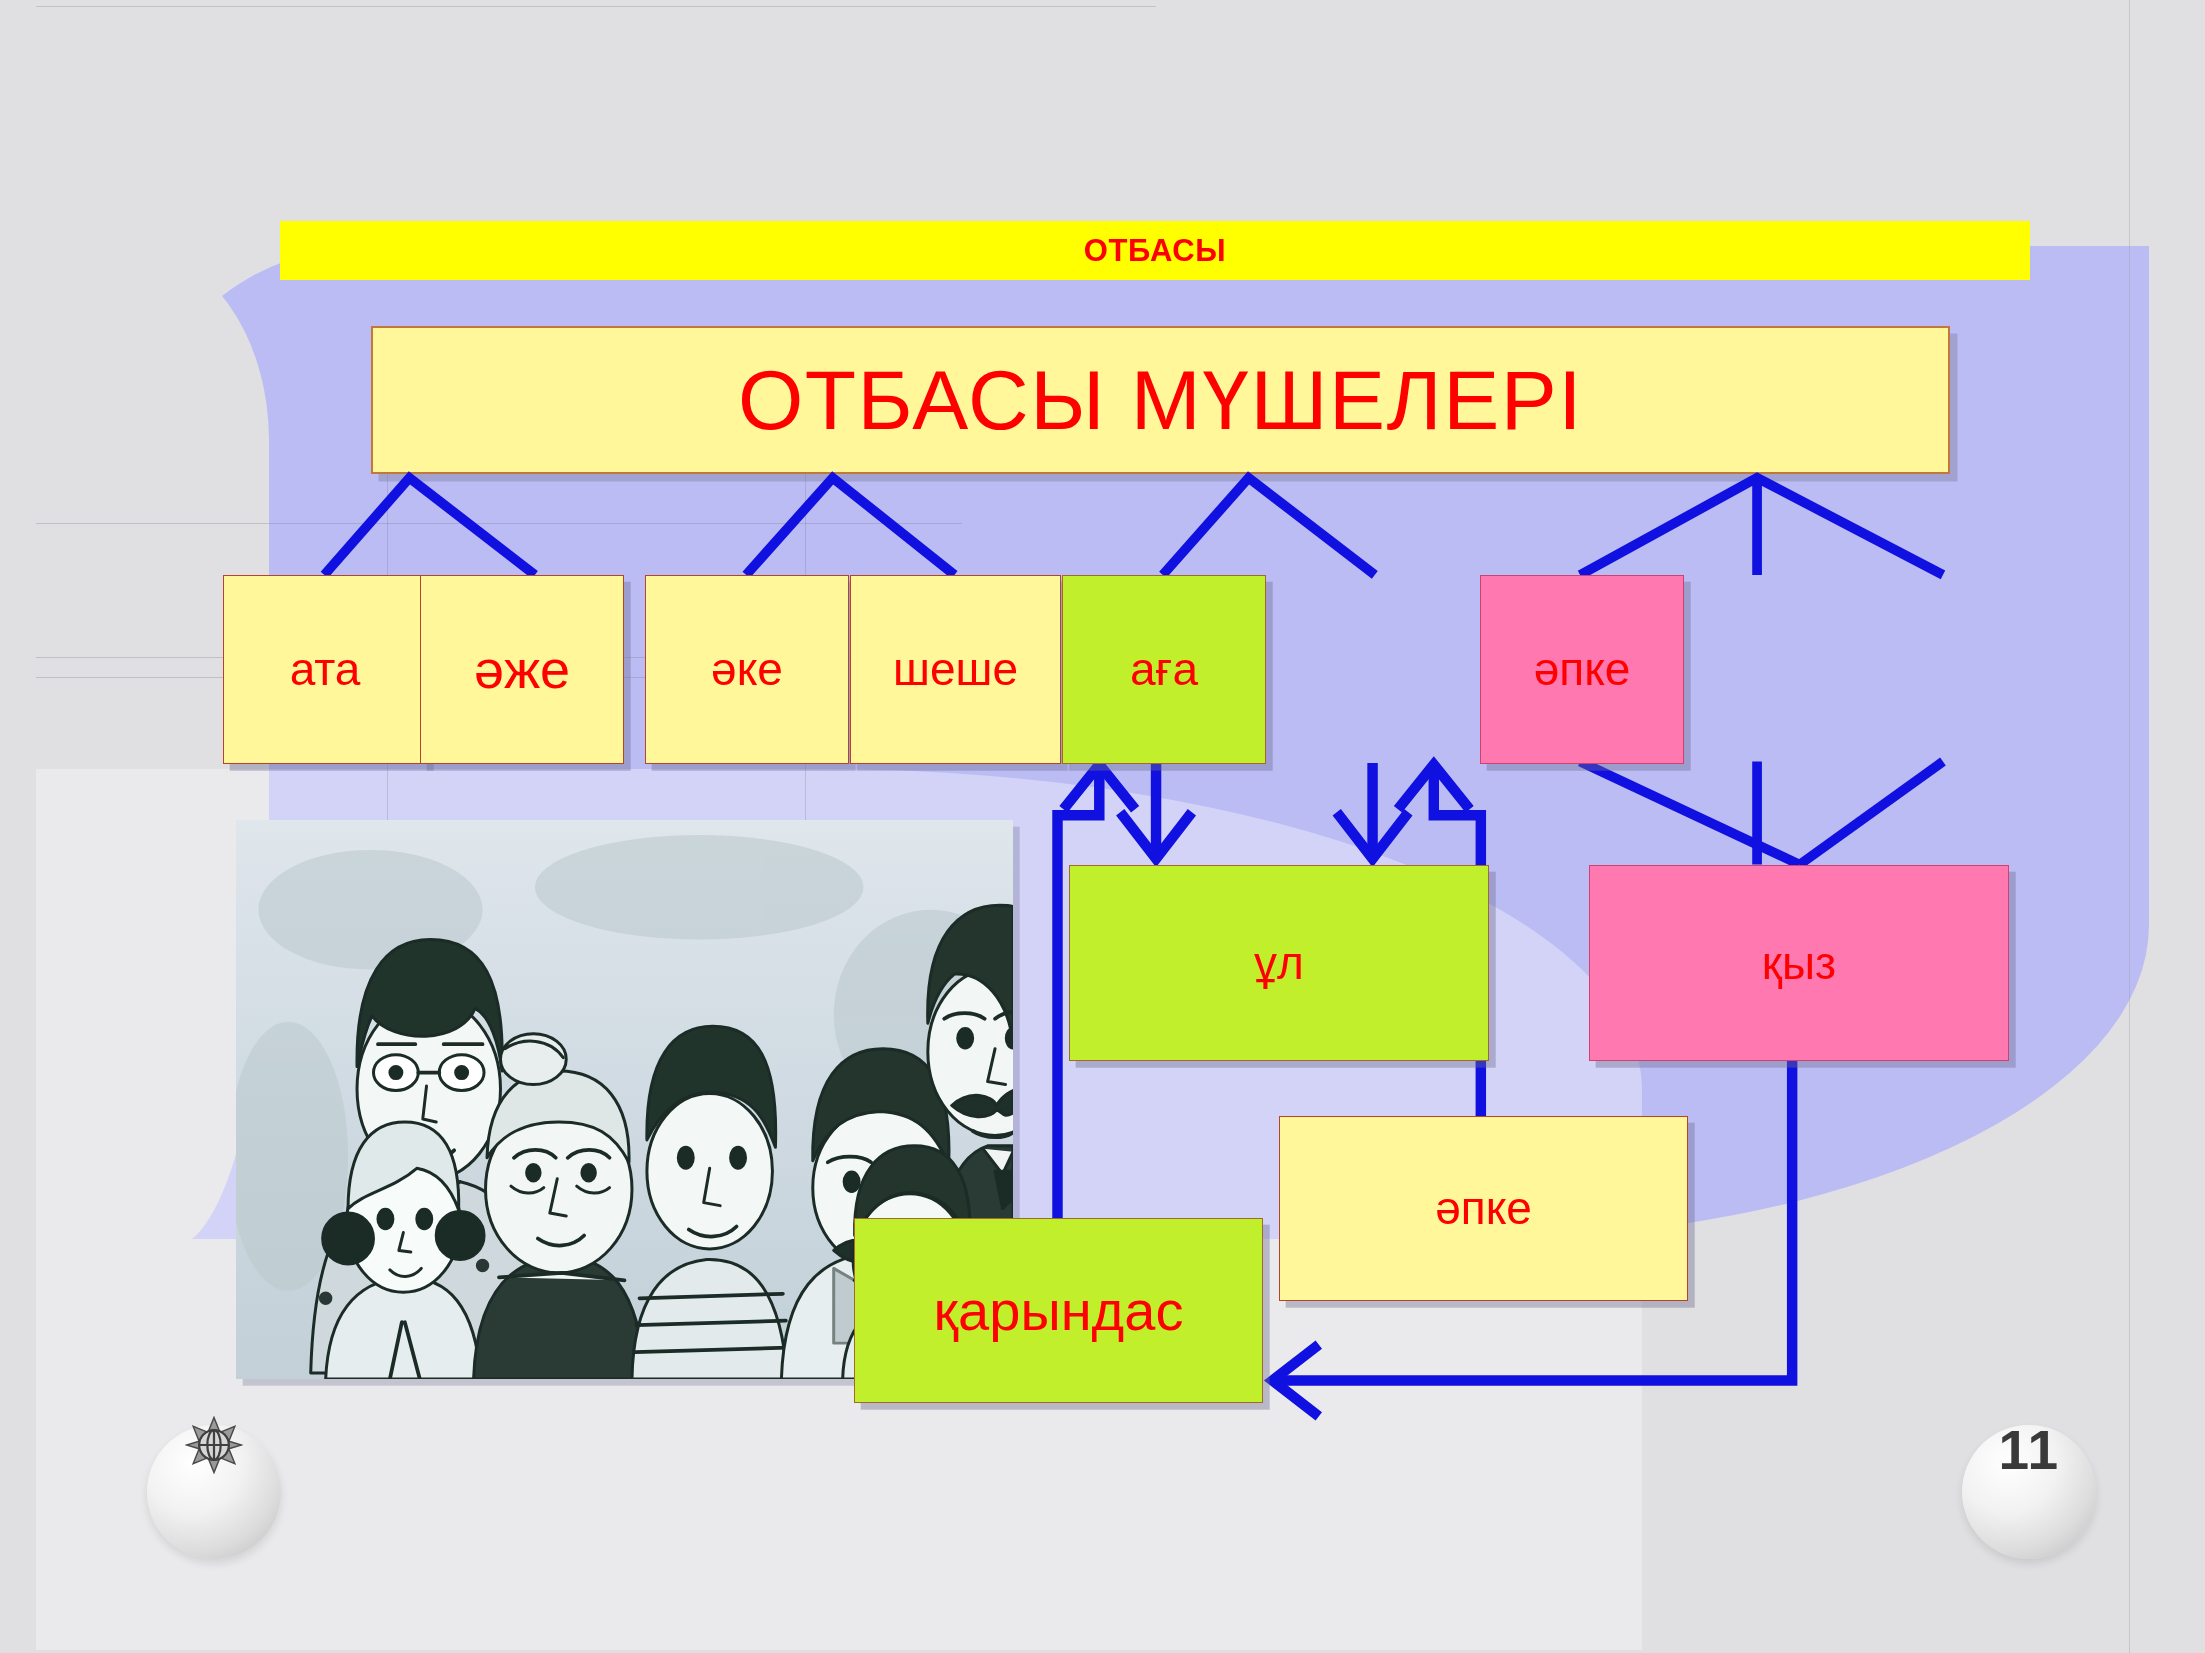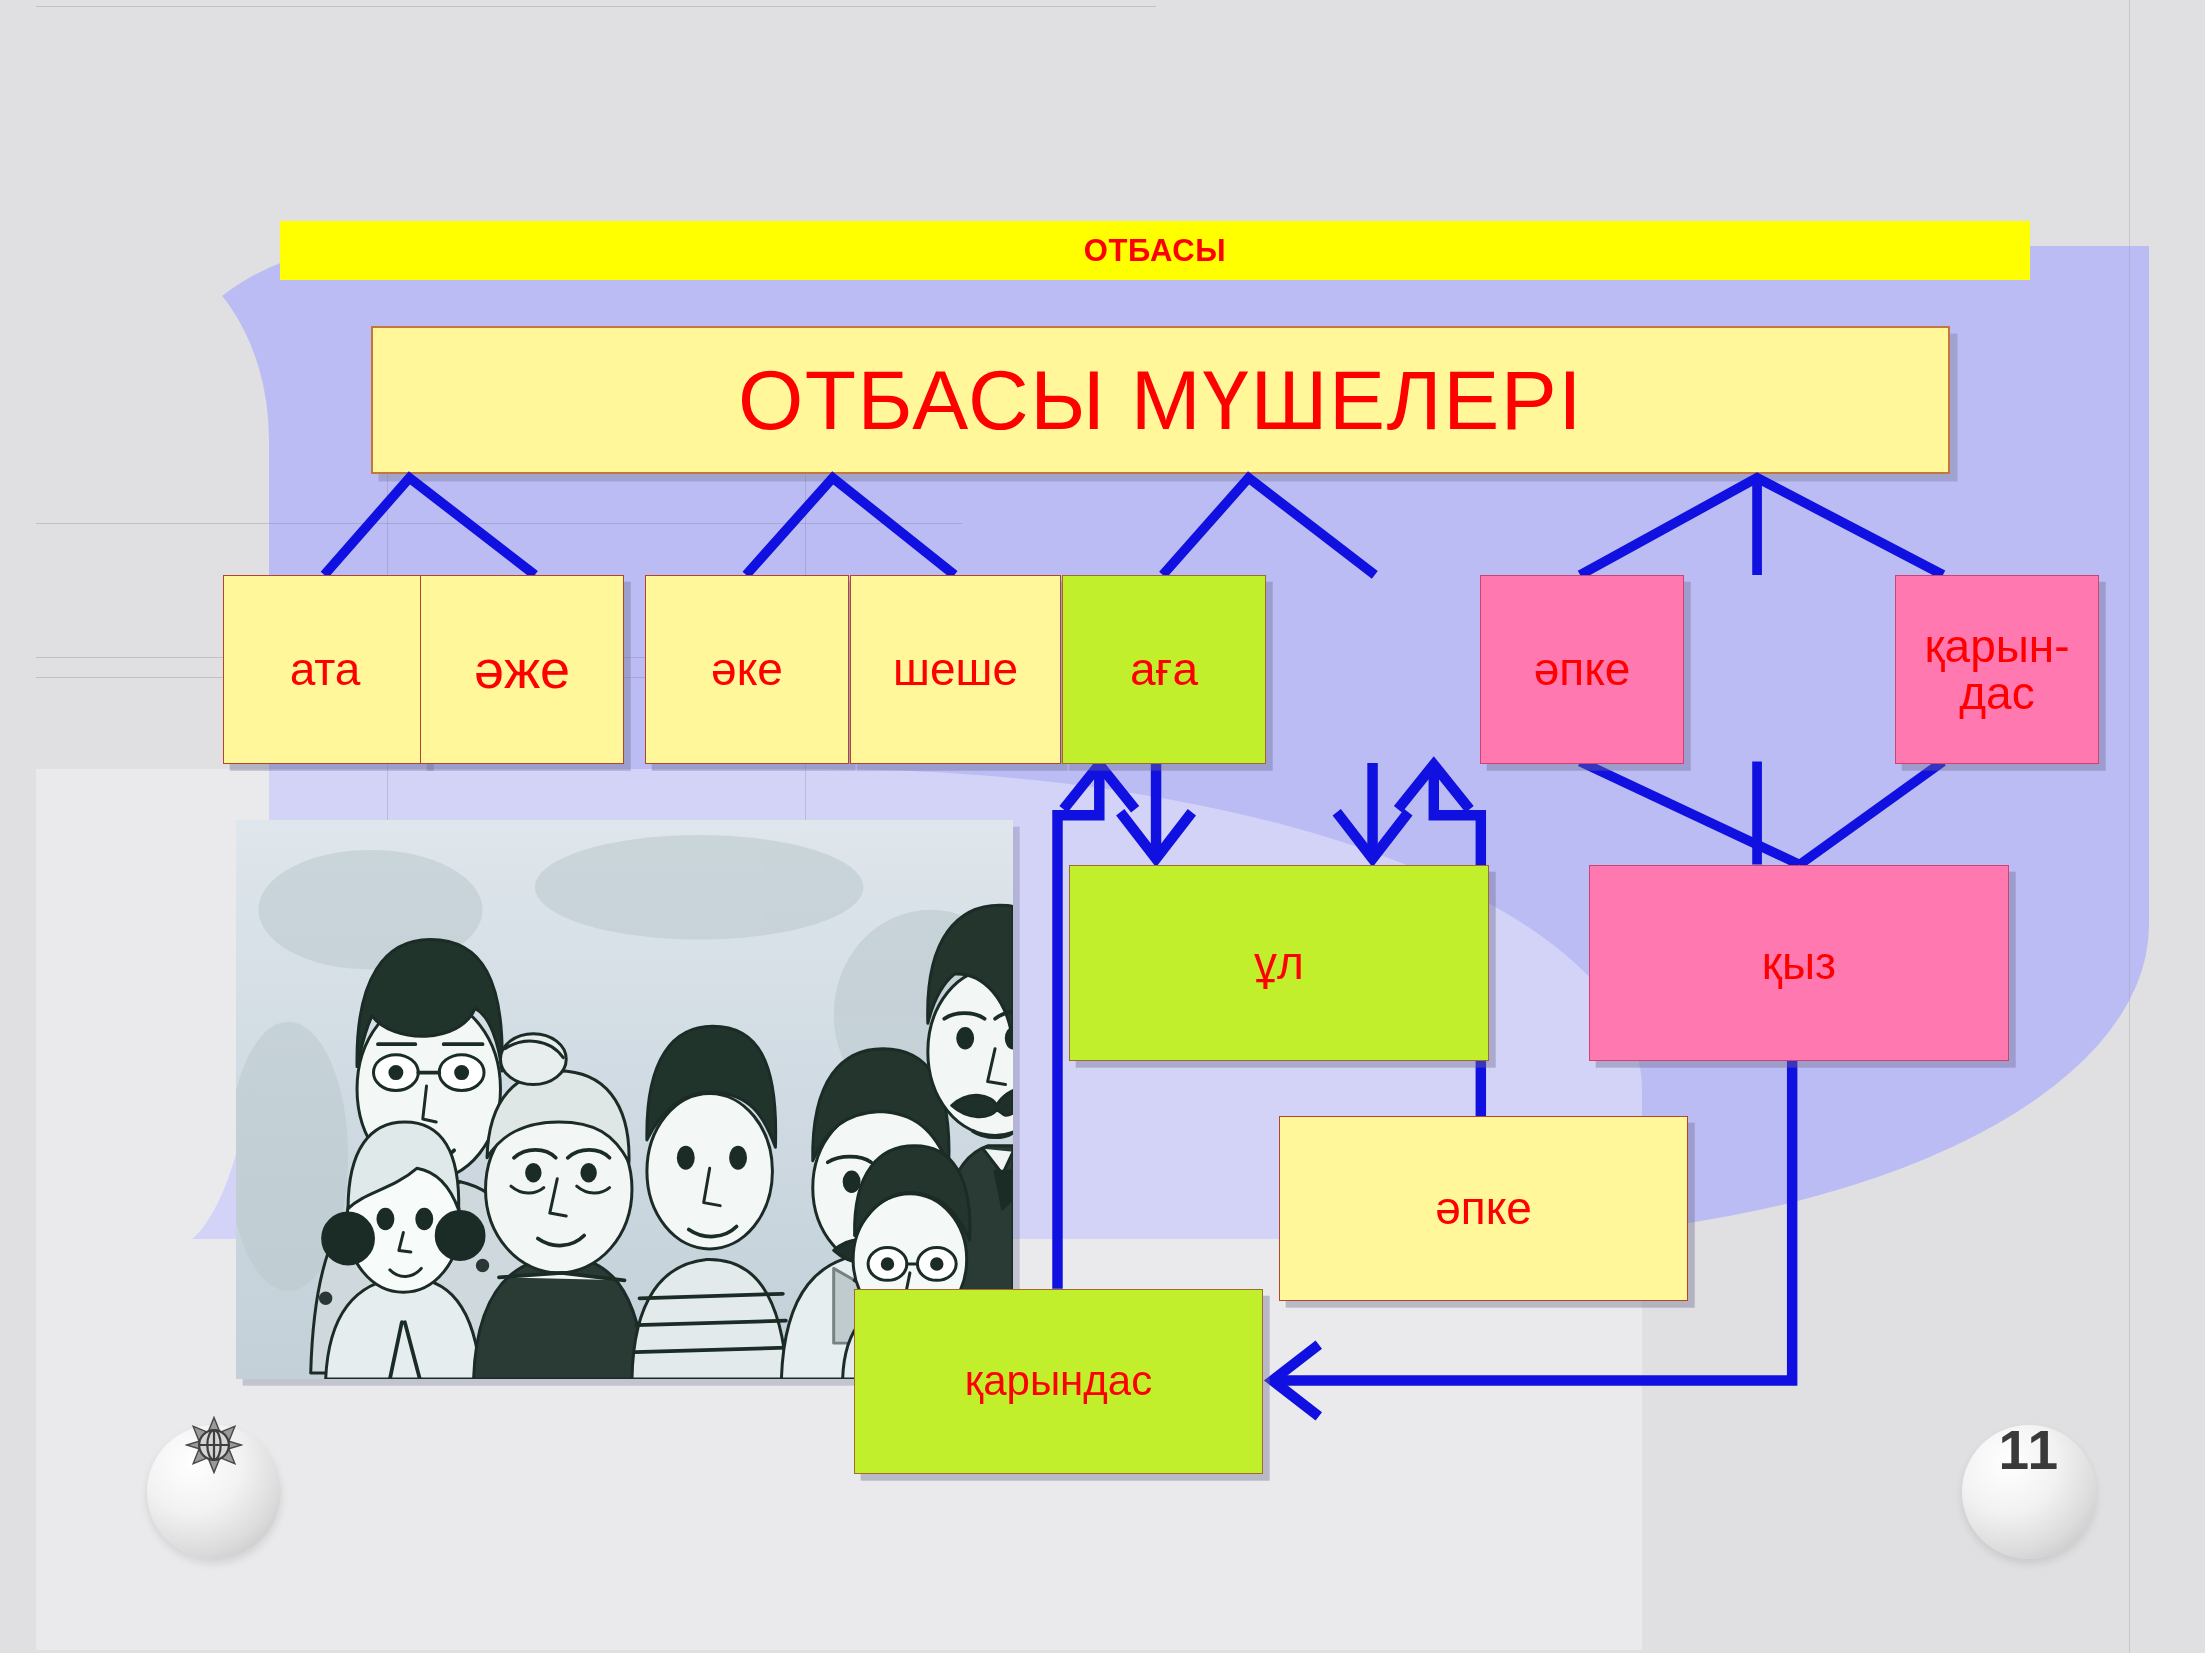--- a/index.html
+++ b/index.html
@@ -96,21 +96,21 @@
   .n-apke1 {left:1444px; top:575px; width:202px; height:187px; font-size:46px;}
   .n-sinli {left:1649px; top:575px; width:202px; height:187px; font-size:46px;}
   .n-karyn {left:1859px; top:575px; width:202px; height:187px; font-size:46px;}
 
   
   .n-ul  {left:1033px; top:865px; width:418px; height:194px; font-size:46px;}
   .n-kyz {left:1553px; top:865px; width:418px; height:194px; font-size:46px;}
 
   
   .n-apke2 {left:1243px; top:1116px; width:407px; height:183px; font-size:46px;}
-  .n-karyndas{left:818px;top:1289px; width:407px; height:183px; font-size:42px;}
+  .n-karyndas{left:818px;top:1218px; width:407px; height:183px; font-size:56px;}
 
   
   .photo{
     position:absolute;left:200px;top:820px;width:777px;height:559px;
     background:#d9e0e8;
     box-shadow:6.7px 6.7px 0 rgba(110,110,145,0.30);
     overflow:hidden;z-index:4;
   }
   .photo svg{display:block;width:100%;height:100%;}
 
@@ -332,26 +332,20 @@
   </div>
   <div class="node c-yellow n-shehe">
     <span class="lbl">шеше</span>
   </div>
   <div class="node c-green n-aga">
     <span class="lbl">аға</span>
   </div>
   <div class="node c-pink n-apke1">
     <span class="lbl">әпке</span>
   </div>
-  <div class="node c-pink n-karyn">
-    <span>
-      <span class="lbl">қарын-</span>
-      <span class="lbl">дас</span>
-    </span>
-  </div>
 
   <div class="node c-green n-ul">
     <span class="lbl">ұл</span>
   </div>
   <div class="node c-pink n-kyz">
     <span class="lbl">қыз</span>
   </div>
 
   <div class="node c-yellow n-apke2">
     <span class="lbl">әпке</span>

